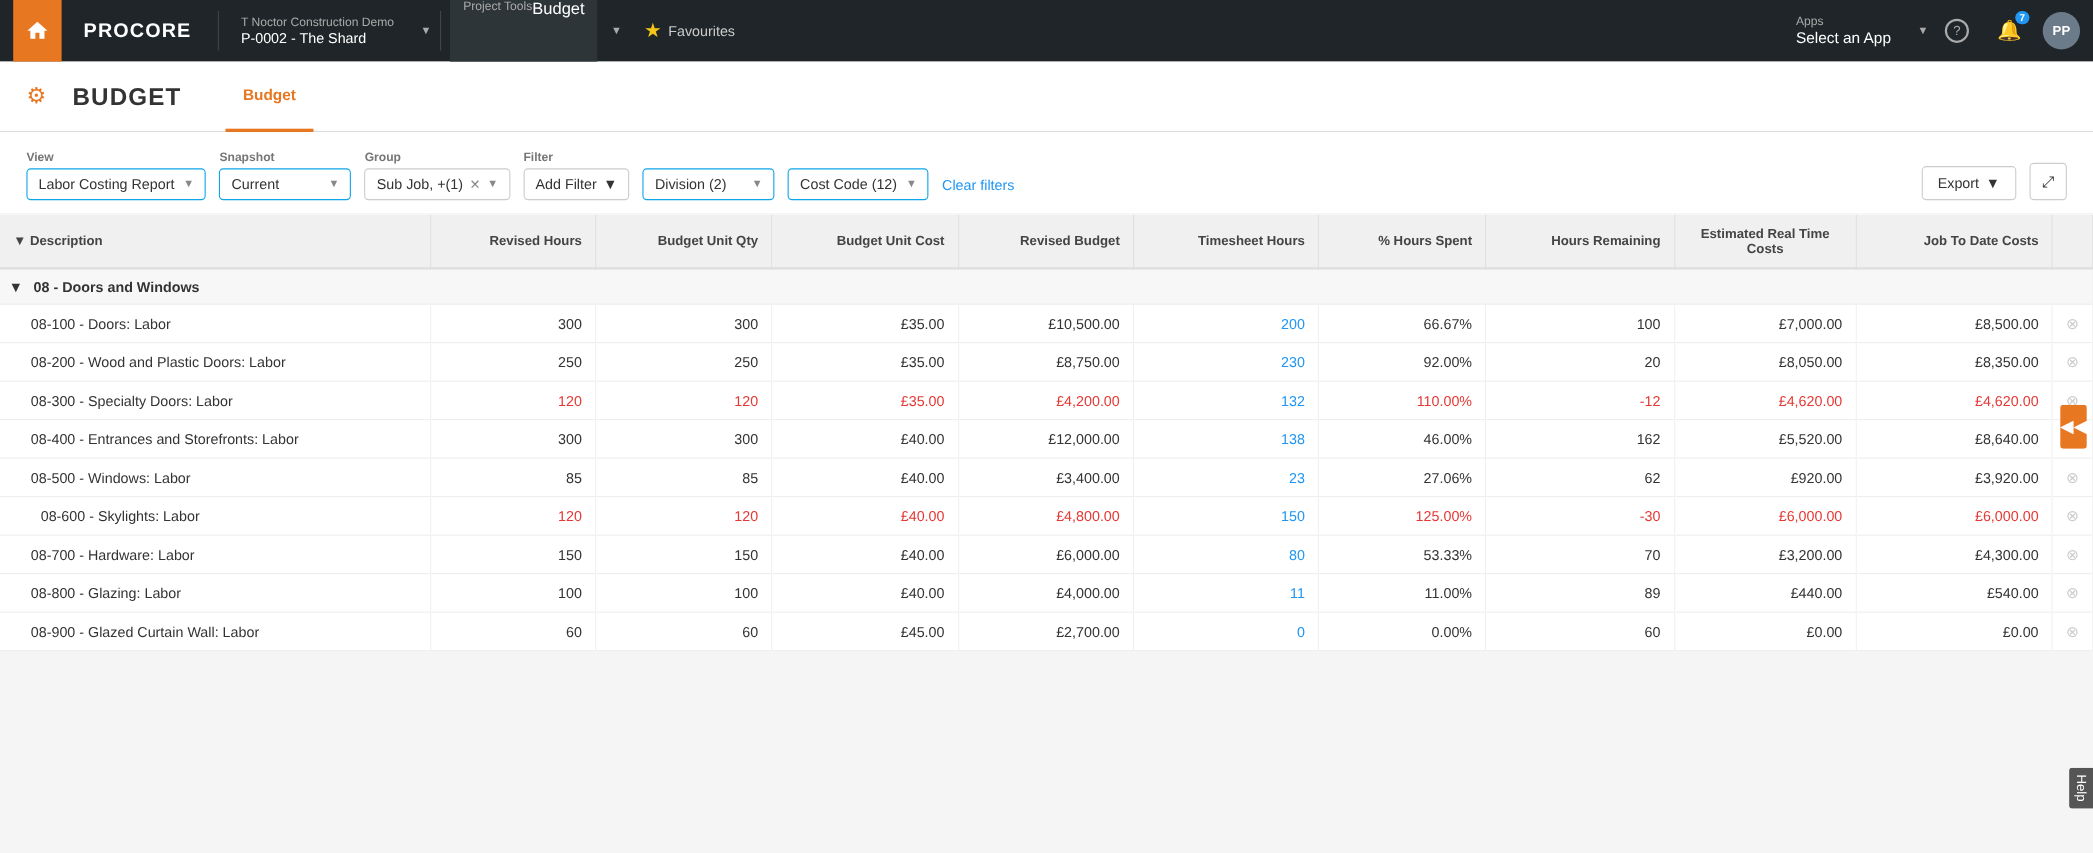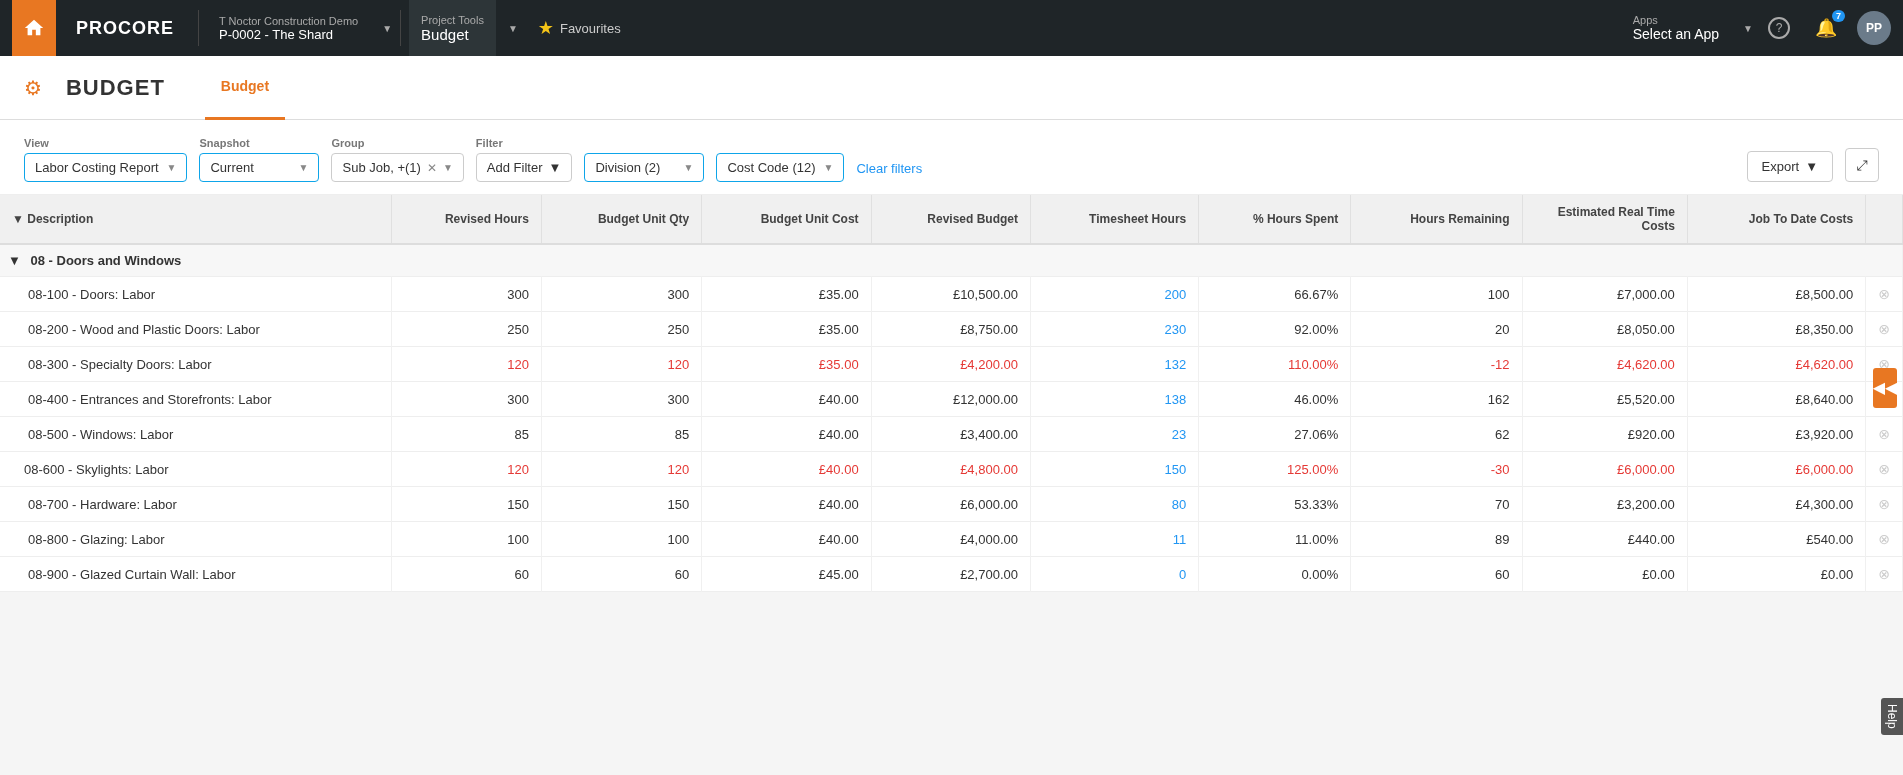--- a/index.html
+++ b/index.html
@@ -48,21 +48,21 @@
     }
     .nav-project-section .label { font-size: 11px; color: #aaa; }
     .nav-project-section .value { font-size: 13px; color: white; font-weight: 500; }
     .nav-dropdown-arrow {
       color: #aaa;
       margin-left: 8px;
       font-size: 10px;
     }
     .nav-tools-section {
       display: flex;
-      flex-direction: column;
+      flex-direction: row;
       padding: 0 12px;
       cursor: pointer;
       color: white;
       flex-shrink: 0;
       background: #2d3538;
       height: 56px;
       justify-content: center;
     }
     .nav-tools-section .label { font-size: 11px; color: #aaa; }
     .nav-tools-section .value { font-size: 15px; color: white; font-weight: 500; }
@@ -467,21 +467,21 @@
           <span>▼</span>
           <span>Description</span>
         </th>
         <th>Revised Hours</th>
         <th>Budget Unit Qty</th>
         <th>Budget Unit Cost</th>
         <th>Revised Budget</th>
         <th>Timesheet Hours</th>
         <th>% Hours Spent</th>
         <th>Hours Remaining</th>
-        <th style="max-width:120px;white-space:normal;text-align:right;">Estimated Real Time Costs</th>
+        <th style="max-width:120px;white-space:normal;text-align:center;">Estimated Real Time Costs</th>
         <th>Job To Date Costs</th>
         <th style="width:30px;"></th>
       </tr>
     </thead>
     <tbody id="table-body">
     <tr class="group-header">
           <td colspan="11">
   <span style="margin-right:6px;">▼</span>
   08 - Doors and Windows
 </td>
@@ -555,21 +555,21 @@
     <td class="text-blue">23</td>
     <td class="text-normal">27.06%</td>
     <td class="text-normal">62</td>
     <td class="text-normal">£920.00</td>
     <td class="text-normal">£3,920.00</td>
     <td class="row-action">
       <span class="row-x-btn">⊗</span>
     </td>
   </tr>
         <tr>
-    <td style="padding-left:24px;">08-600 - Skylights: Labor</td>
+    <td style="padding-left:37px;">08-600 - Skylights: Labor</td>
     <td class="text-red">120</td>
     <td class="text-red">120</td>
     <td class="text-red">£40.00</td>
     <td class="text-red">£4,800.00</td>
     <td class="text-blue">150</td>
     <td class="text-red">125.00%</td>
     <td class="text-red">-30</td>
     <td class="text-red">£6,000.00</td>
     <td class="text-red">£6,000.00</td>
     <td class="row-action">

